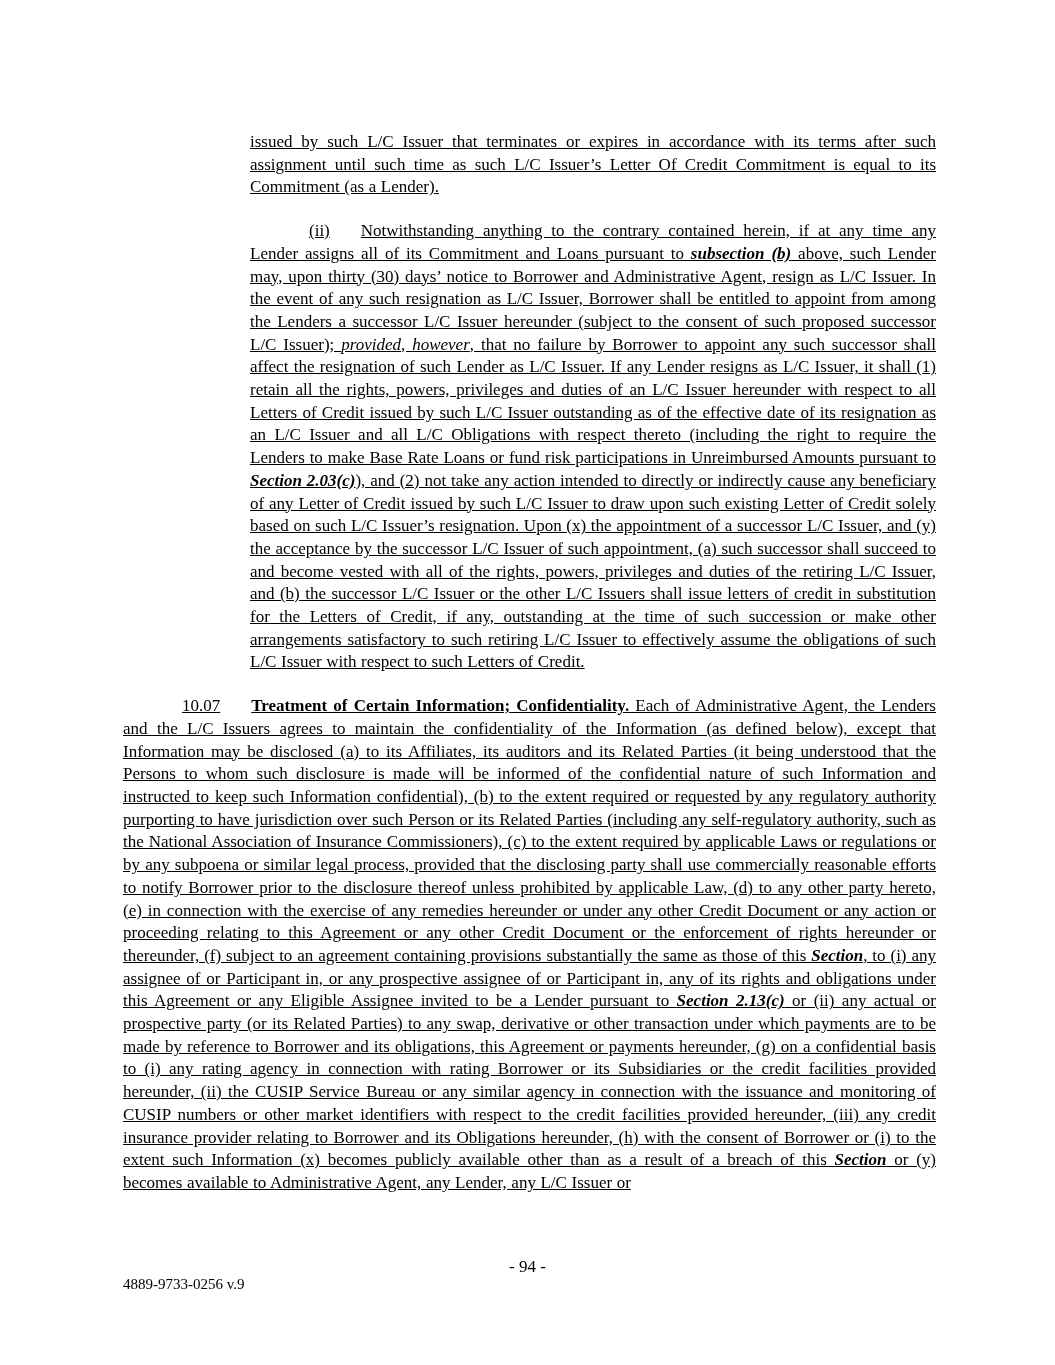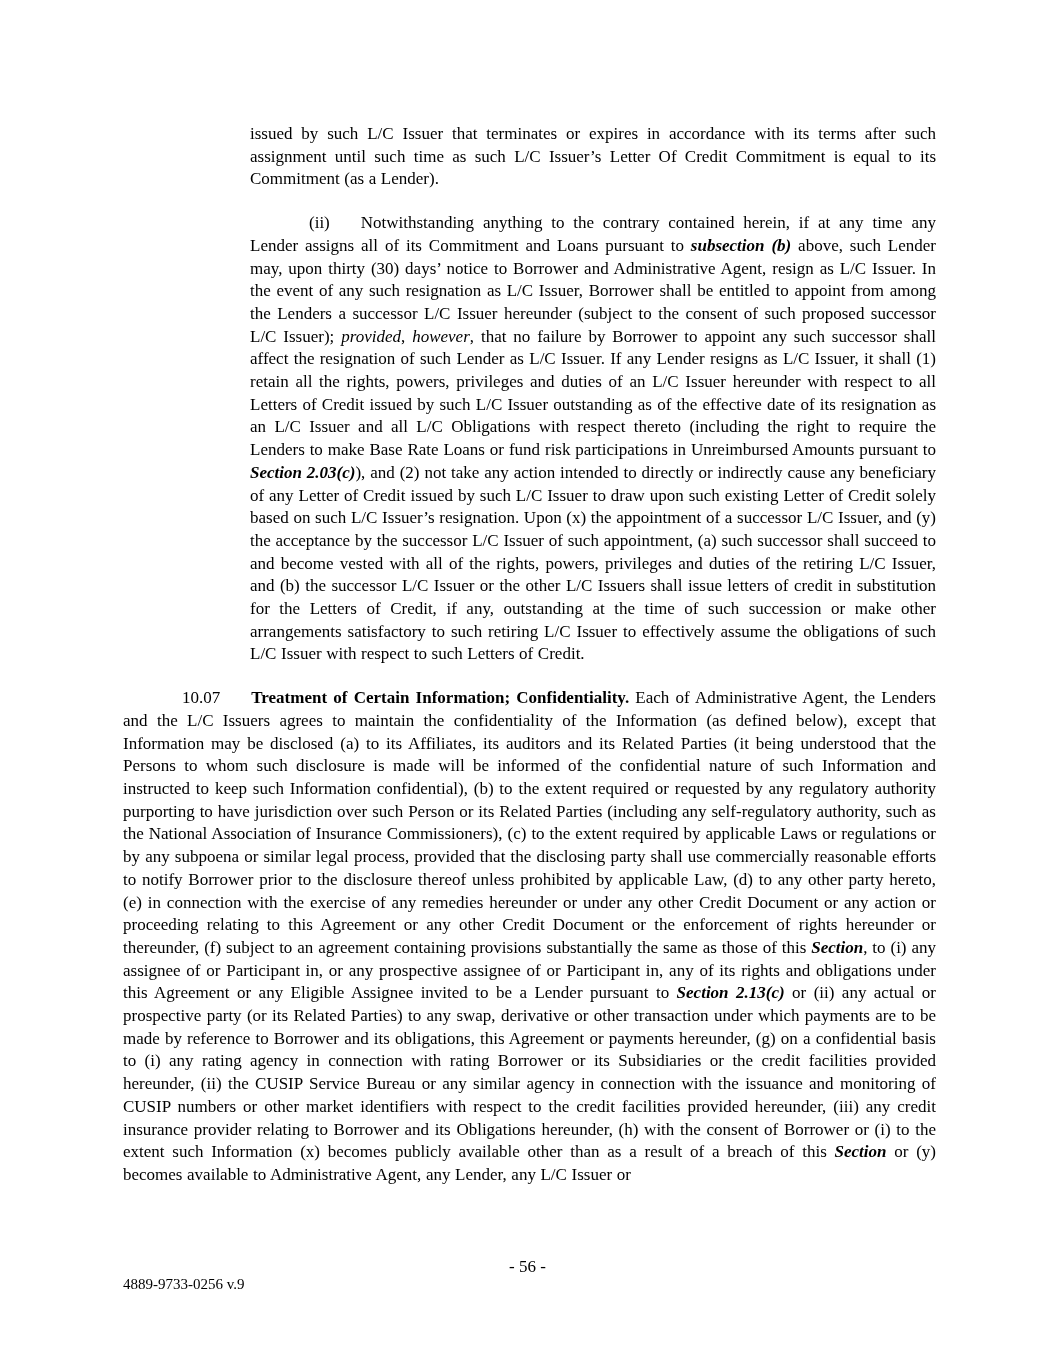--- a/index.html
+++ b/index.html
@@ -16,26 +16,27 @@
     font-family: "Liberation Serif", "DejaVu Serif", serif;
     overflow: hidden;
   }
   .content {
     position: absolute;
     left: 123px;
     top: 123px;
     width: 813px;
   }
   .para {
-    margin: 0 0 21px 0;
+    margin: 8px 0 21px 0;
     font-size: 17px;
     line-height: 22.7px;
     text-align: justify;
     text-justify: inter-word;
     word-spacing: 0.02em;
+    text-decoration: underline;
   }
   .para.indented {
     margin-left: 127px;
   }
   .para.first-indent {
     text-indent: 59px;
   }
   .tab {
     display: inline-block;
     width: 31px;
@@ -63,16 +64,16 @@
 </head>
 <body>
 
 <div class="page">
   <div class="content">
     <p class="para indented"><span>issued by such L/C Issuer that terminates or expires in accordance with its terms after such assignment until such time as such L/C Issuer’s Letter Of Credit Commitment is equal to its Commitment (as a Lender).</span></p>
     <p class="para indented first-indent"><span>(ii)</span><span class="tab"></span><span>Notwithstanding anything to the contrary contained herein, if at any time any Lender assigns all of its Commitment and Loans pursuant to </span><span class="seg-bi">subsection (b)</span><span> above, such Lender may, upon thirty (30) days’ notice to Borrower and Administrative Agent, resign as L/C Issuer. In the event of any such resignation as L/C Issuer, Borrower shall be entitled to appoint from among the Lenders a successor L/C Issuer hereunder (subject to the consent of such proposed successor L/C Issuer); </span><span class="seg-i">provided</span><span>, </span><span class="seg-i">however</span><span>, that no failure by Borrower to appoint any such successor shall affect the resignation of such Lender as L/C Issuer. If any Lender resigns as L/C Issuer, it shall (1) retain all the rights, powers, privileges and duties of an L/C Issuer hereunder with respect to all Letters of Credit issued by such L/C Issuer outstanding as of the effective date of its resignation as an L/C Issuer and all L/C Obligations with respect thereto (including the right to require the Lenders to make Base Rate Loans or fund risk participations in Unreimbursed Amounts pursuant to </span><span class="seg-bi">Section 2.03(c)</span><span>), and (2) not take any action intended to directly or indirectly cause any beneficiary of any Letter of Credit issued by such L/C Issuer to draw upon such existing Letter of Credit solely based on such L/C Issuer’s resignation. Upon (x) the appointment of a successor L/C Issuer, and (y) the acceptance by the successor L/C Issuer of such appointment, (a) such successor shall succeed to and become vested with all of the rights, powers, privileges and duties of the retiring L/C Issuer, and (b) the successor L/C Issuer or the other L/C Issuers shall issue letters of credit in substitution for the Letters of Credit, if any, outstanding at the time of such succession or make other arrangements satisfactory to such retiring L/C Issuer to effectively assume the obligations of such L/C Issuer with respect to such Letters of Credit.</span></p>
     <p class="para first-indent"><span>10.07</span><span class="tab"></span><span class="seg-b">Treatment of Certain Information; Confidentiality.</span><span> Each of Administrative Agent, the Lenders and the L/C Issuers agrees to maintain the confidentiality of the Information (as defined below), except that Information may be disclosed (a) to its Affiliates, its auditors and its Related Parties (it being understood that the Persons to whom such disclosure is made will be informed of the confidential nature of such Information and instructed to keep such Information confidential), (b) to the extent required or requested by any regulatory authority purporting to have jurisdiction over such Person or its Related Parties (including any self-regulatory authority, such as the National Association of Insurance Commissioners), (c) to the extent required by applicable Laws or regulations or by any subpoena or similar legal process, provided that the disclosing party shall use commercially reasonable efforts to notify Borrower prior to the disclosure thereof unless prohibited by applicable Law, (d) to any other party hereto, (e) in connection with the exercise of any remedies hereunder or under any other Credit Document or any action or proceeding relating to this Agreement or any other Credit Document or the enforcement of rights hereunder or thereunder, (f) subject to an agreement containing provisions substantially the same as those of this </span><span class="seg-bi">Section</span><span>, to (i) any assignee of or Participant in, or any prospective assignee of or Participant in, any of its rights and obligations under this Agreement or any Eligible Assignee invited to be a Lender pursuant to </span><span class="seg-bi">Section 2.13(c)</span><span> or (ii) any actual or prospective party (or its Related Parties) to any swap, derivative or other transaction under which payments are to be made by reference to Borrower and its obligations, this Agreement or payments hereunder, (g) on a confidential basis to (i) any rating agency in connection with rating Borrower or its Subsidiaries or the credit facilities provided hereunder, (ii) the CUSIP Service Bureau or any similar agency in connection with the issuance and monitoring of CUSIP numbers or other market identifiers with respect to the credit facilities provided hereunder, (iii) any credit insurance provider relating to Borrower and its Obligations hereunder, (h) with the consent of Borrower or (i) to the extent such Information (x) becomes publicly available other than as a result of a breach of this </span><span class="seg-bi">Section</span><span> or (y) becomes available to Administrative Agent, any Lender, any L/C Issuer or</span></p>
   </div>
 
-  <div class="page-number">- 56 -</div>
+  <div class="page-number">- 94 -</div>
 
   <div class="doc-number">4889-9733-0256 v.9</div>
 </div>
 
 </body></html>

